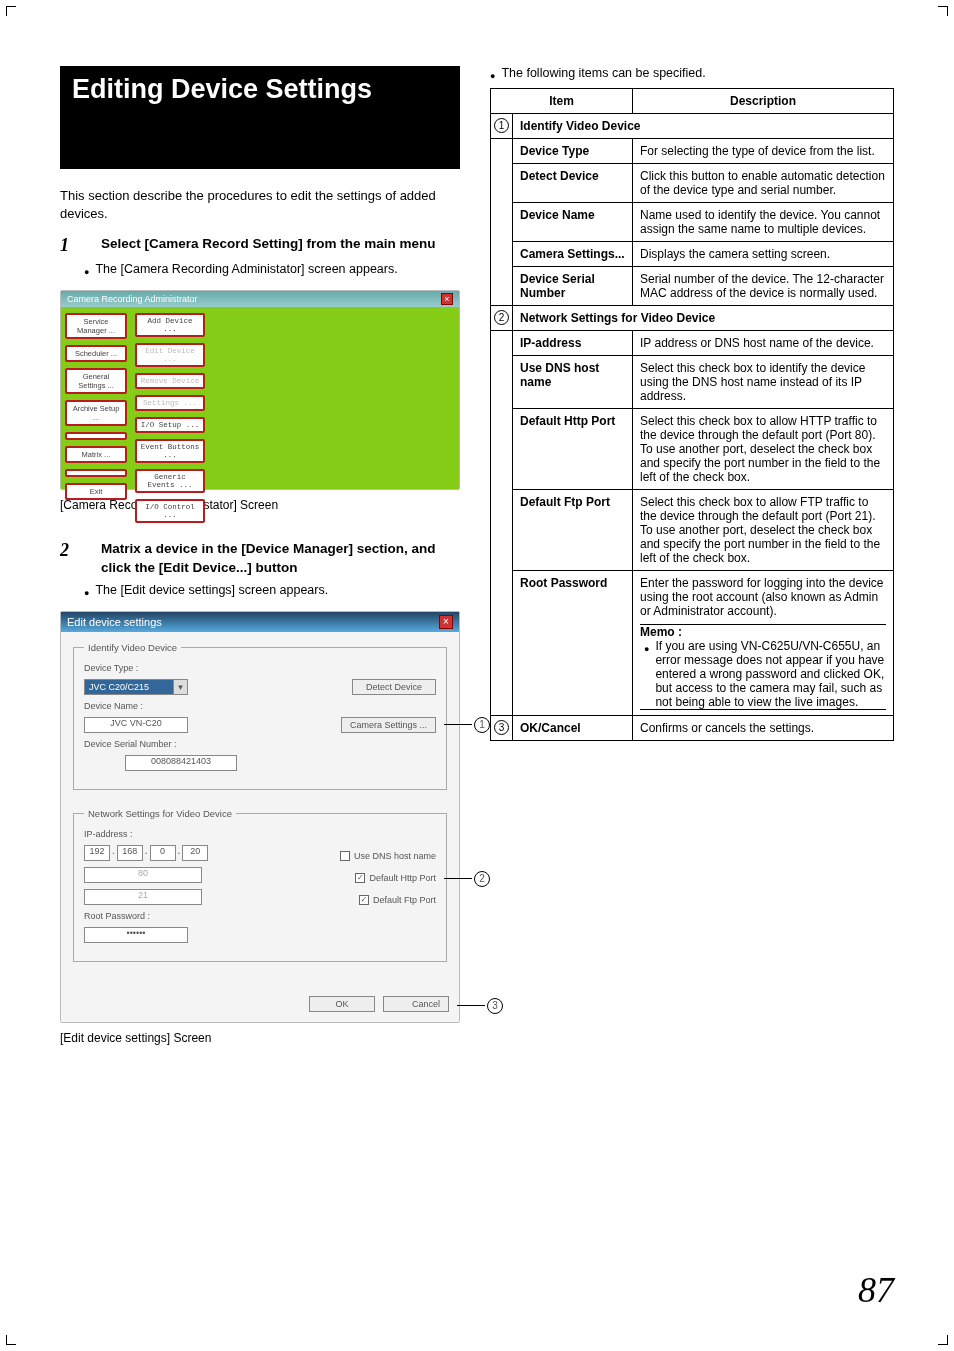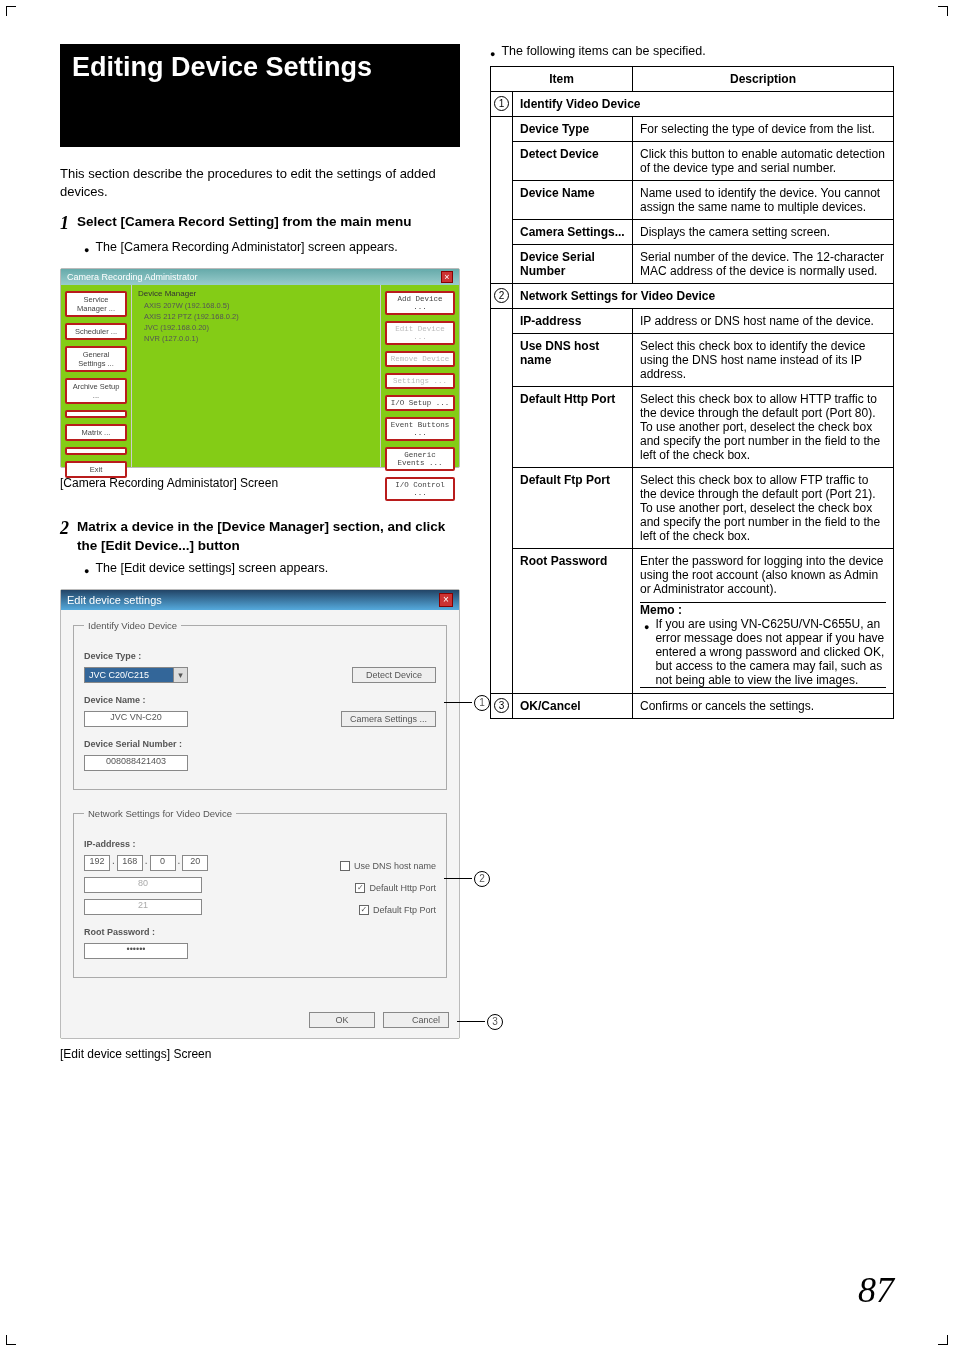--- a/index.html
+++ b/index.html
@@ -1,26 +1,26 @@
 <!DOCTYPE html>
 <html><head>
 <meta charset="utf-8">
 <style>
   * { box-sizing: border-box; margin: 0; padding: 0; }
   html, body { width: 954px; height: 1351px; background: #fff; font-family: Arial, Helvetica, sans-serif; color: #000; }
-  .page { position: relative; width: 954px; height: 1351px; padding: 44px 60px 50px 60px; }
+  .page { position: relative; width: 954px; height: 1351px; padding: 66px 60px 50px 60px; }
   .cols { display: flex; gap: 30px; }
   .left { width: 400px; }
   .right { flex: 1; }
   .black-bar { background: #000; color: #fff; padding: 8px 12px 64px 12px; margin-bottom: 18px; }
   .title { font-size: 27px; font-weight: bold; }
   .intro { font-size: 13px; line-height: 1.4; margin-bottom: 10px; }
   .step { display: flex; gap: 8px; margin-top: 12px; }
   .step-num { font-family: "Times New Roman", serif; font-style: italic; font-weight: bold; font-size: 18px; }
-  .step-text { font-size: 13.5px; font-weight: bold; line-height: 1.35; }
+  .step-text { font-size: 13.5px; font-weight: bold; line-height: 1.35; margin-left: 24px; }
   .bullet-line { display: flex; gap: 6px; font-size: 12.5px; margin: 6px 0 14px 24px; }
   .bullet-dot::before { content: "●"; font-size: 9px; position: relative; top: 2px; }
   .caption { font-size: 12px; margin: 8px 0 28px 0; }
   .screenshot-box { border: 1px solid #bbb; border-radius: 2px; font-size: 9px; color: #555; background: #84cc16; }
   .first-shot { height: 200px; position: relative; }
   .shot-title { background: linear-gradient(#6aa, #9cc); color: #fff; font-size: 9px; padding: 2px 6px; display:flex; justify-content:space-between; align-items:center;}
   .shot-title .xbox { width:12px; height:12px; background:#c33; color:#fff; display:flex; align-items:center; justify-content:center; font-size:9px; border:1px solid #800;}
   .first-body { display:flex; height: calc(100% - 16px); }
   .side-col { width:70px; display:flex; flex-direction:column; gap:6px; padding:6px 4px; }
   .side-col.right-side { width:78px;font-family:Liberation Mono, monospace; }
@@ -29,21 +29,21 @@
   .mid-col { flex:1; border-left:1px solid #ccc; border-right:1px solid #ccc; padding:4px 6px; font-size:7.5px; }
   .mid-label { font-size:8px; margin-bottom:2px; color:#333;}
   .tree-item { margin-left:6px; padding:1px 0; }
   .second-shot { position:relative; }
   .edit-title { background: linear-gradient(#246, #5ad); color:#fff; padding:3px 6px; font-size:11px; display:flex; justify-content:space-between; align-items:center;}
   .edit-title .xbox2 { width:14px; height:14px; background:#c33; color:#fff; display:flex; align-items:center; justify-content:center; font-size:10px; border:1px solid #800;}
   .edit-body { background:#f4f4f4; padding:10px 12px; }
   fieldset.group { border:1px solid #aaa; padding:8px 10px 12px 10px; margin-bottom:18px; font-size:9px; }
   fieldset.group legend { font-size:9.5px; padding:0 4px; }
   .row { display:flex; align-items:flex-end; gap:12px; margin:6px 0; }
-  .flab { font-size:9px; width:100%; margin-top:12px;font-weight:bold;}
+  .flab { font-size:9px; width:100%; margin-top:2px;}
   .finput { border:1px solid #888; background:#fff; height:16px; font-size:9px; padding:0 4px; }
   .winbtn { border:1px solid #888; background:#eee; font-size:9px; padding:2px 8px; text-align:center; min-width:84px;}
   .select-like { display:flex; align-items:center; }
   .select-like .sel-body { border:1px solid #888; background:#369; color:#fff; height:16px; width:90px; font-size:9px; padding:0 4px; display:flex; align-items:center;}
   .select-like .sel-arrow { width:14px; height:16px; border:1px solid #888; border-left:none; background:#ddd; display:flex; align-items:center; justify-content:center;}
   .ipseg { display:flex; gap:0; }
   .ipseg .seg { border:1px solid #888; background:#fff; width:26px; height:16px; font-size:9px; text-align:center; }
   .ipseg .dot { padding:0 2px; font-size:10px; }
   .chk { display:flex; align-items:center; gap:4px; font-size:9px;}
   .chk .box { width:10px; height:10px; border:1px solid #666; background:#fff; display:flex; align-items:center; justify-content:center; font-size:8px;}
@@ -108,27 +108,20 @@
           <div class="side-col">
             <div class="sbtn">Service Manager ...</div>
             <div class="sbtn">Scheduler ...</div>
             <div class="sbtn">General Settings ...</div>
             <div class="sbtn">Archive Setup ...</div>
             <div class="sbtn disabled"></div>
             <div class="sbtn">Matrix ...</div>
             <div class="sbtn disabled"></div>
             <div class="sbtn">Exit</div>
           </div>
-          <div class="mid-col">
-            <div class="mid-label">Device Manager</div>
-            <div class="tree-item">AXIS 207W (192.168.0.5)</div>
-            <div class="tree-item">AXIS 212 PTZ (192.168.0.2)</div>
-            <div class="tree-item">JVC (192.168.0.20)</div>
-            <div class="tree-item">NVR (127.0.0.1)</div>
-          </div>
           <div class="side-col right-side">
             <div class="sbtn">Add Device ...</div>
             <div class="sbtn disabled">Edit Device ...</div>
             <div class="sbtn disabled">Remove Device</div>
             <div class="sbtn disabled">Settings ...</div>
             <div class="sbtn">I/O Setup ...</div>
             <div class="sbtn">Event Buttons ...</div>
             <div class="sbtn">Generic Events ...</div>
             <div class="sbtn">I/O Control ...</div>
           </div>
@@ -163,21 +156,21 @@
               <div class="winbtn">Detect Device</div>
             </div>
             <div class="flab">Device Name :</div>
             <div class="row">
               <div class="finput" style="width:104px; text-align:center;">JVC VN-C20</div>
               <div style="flex:1"></div>
               <div class="winbtn">Camera Settings ...</div>
             </div>
             <div class="flab">Device Serial Number :</div>
             <div class="row">
-              <div class="finput" style="width:104px; text-align:center;">008088421403</div>
+              <div class="finput" style="width:112px; text-align:center;margin-left:41px;">008088421403</div>
             </div>
             <div class="callout" style="top:64px;">
               <div class="line"></div>
                 <div class="circled">1</div>
             </div>
           </fieldset>
 
           <fieldset class="group" style="position:relative;">
             <legend>Network Settings for Video Device</legend>
             <div class="flab">IP-address :</div>

